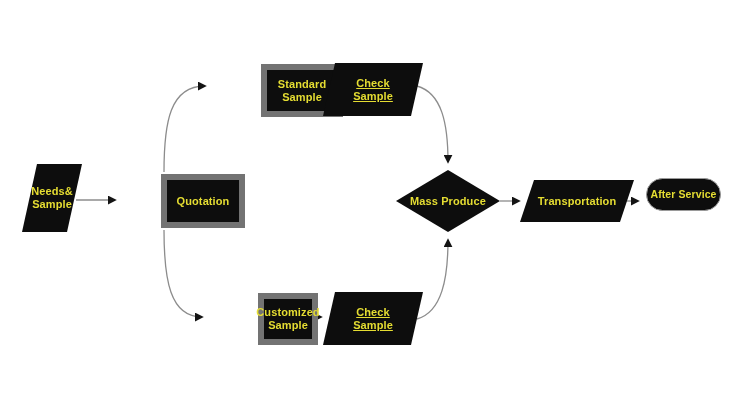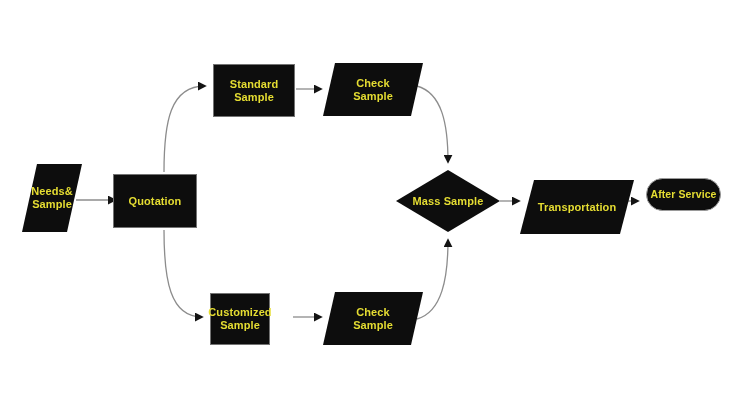--- a/index.html
+++ b/index.html
@@ -32,36 +32,36 @@
     align-items: center;
     justify-content: center;
     text-align: center;
     font-weight: bold;
     font-size: 11px;
     line-height: 13px;
     box-sizing: border-box;
     letter-spacing: 0.1px;
   }
   .node .label-line { display: block; }
-  .rect    { border: 1px solid #737373; }
+  .rect    { border: 6px solid #737373; margin-left: 48px; }
   .stadium { border: 1px solid #9a9a9a; border-radius: 23px; }
   .para-15 { clip-path: polygon(15px 0, 100% 0, calc(100% - 15px) 100%, 0 100%); }
-  .para-12 { clip-path: polygon(12px 0, 100% 0, calc(100% - 12px) 100%, 0 100%); }
+  .para-12 { clip-path: polygon(12px 0, 100% 0, calc(100% - 12px) 100%, 0 100%); text-decoration: underline; }
   .para-14 { clip-path: polygon(14px 0, 100% 0, calc(100% - 14px) 100%, 0 100%); }
   .diamond { clip-path: polygon(50% 0, 100% 50%, 50% 100%, 0 50%); }
 
   
   .n-needs        { left: 22px;  top: 164px; width: 60px;  height: 68px; }
   .n-quotation    { left: 113px; top: 174px; width: 84px;  height: 54px; }
   .n-standard     { left: 213px; top: 64px;  width: 82px;  height: 53px; }
   .n-check-top    { left: 323px; top: 63px;  width: 100px; height: 53px; }
   .n-customized   { left: 210px; top: 293px; width: 60px;  height: 52px; }
   .n-check-bottom { left: 323px; top: 292px; width: 100px; height: 53px; }
   .n-mass         { left: 396px; top: 170px; width: 104px; height: 62px; }
-  .n-transport    { left: 520px; top: 180px; width: 114px; height: 54px; }
+  .n-transport    { left: 520px; top: 180px; width: 114px; height: 42px; }
   .n-after        { left: 646px; top: 178px; width: 75px;  height: 33px; font-size: 10.5px; }
 </style>
 </head>
 <body>
 
 <div class="canvas">
 
   <svg class="connector-layer" viewBox="0 0 750 401">
     <defs>
       <marker id="arrow" viewBox="0 0 10 10" refX="8" refY="5" markerWidth="9" markerHeight="9" orient="auto" markerUnits="userSpaceOnUse">
@@ -104,21 +104,21 @@
     <span class="label-line">Customized</span>
     <span class="label-line">Sample</span>
   </div>
 
   <div class="node para-12 n-check-bottom">
     <span class="label-line">Check</span>
     <span class="label-line">Sample</span>
   </div>
 
   <div class="node diamond n-mass">
-    <span class="label-line">Mass Sample</span>
+    <span class="label-line">Mass Produce</span>
   </div>
 
   <div class="node para-14 n-transport">
     <span class="label-line">Transportation</span>
   </div>
 
   <div class="node stadium n-after">
     <span class="label-line">After Service</span>
   </div>
 

